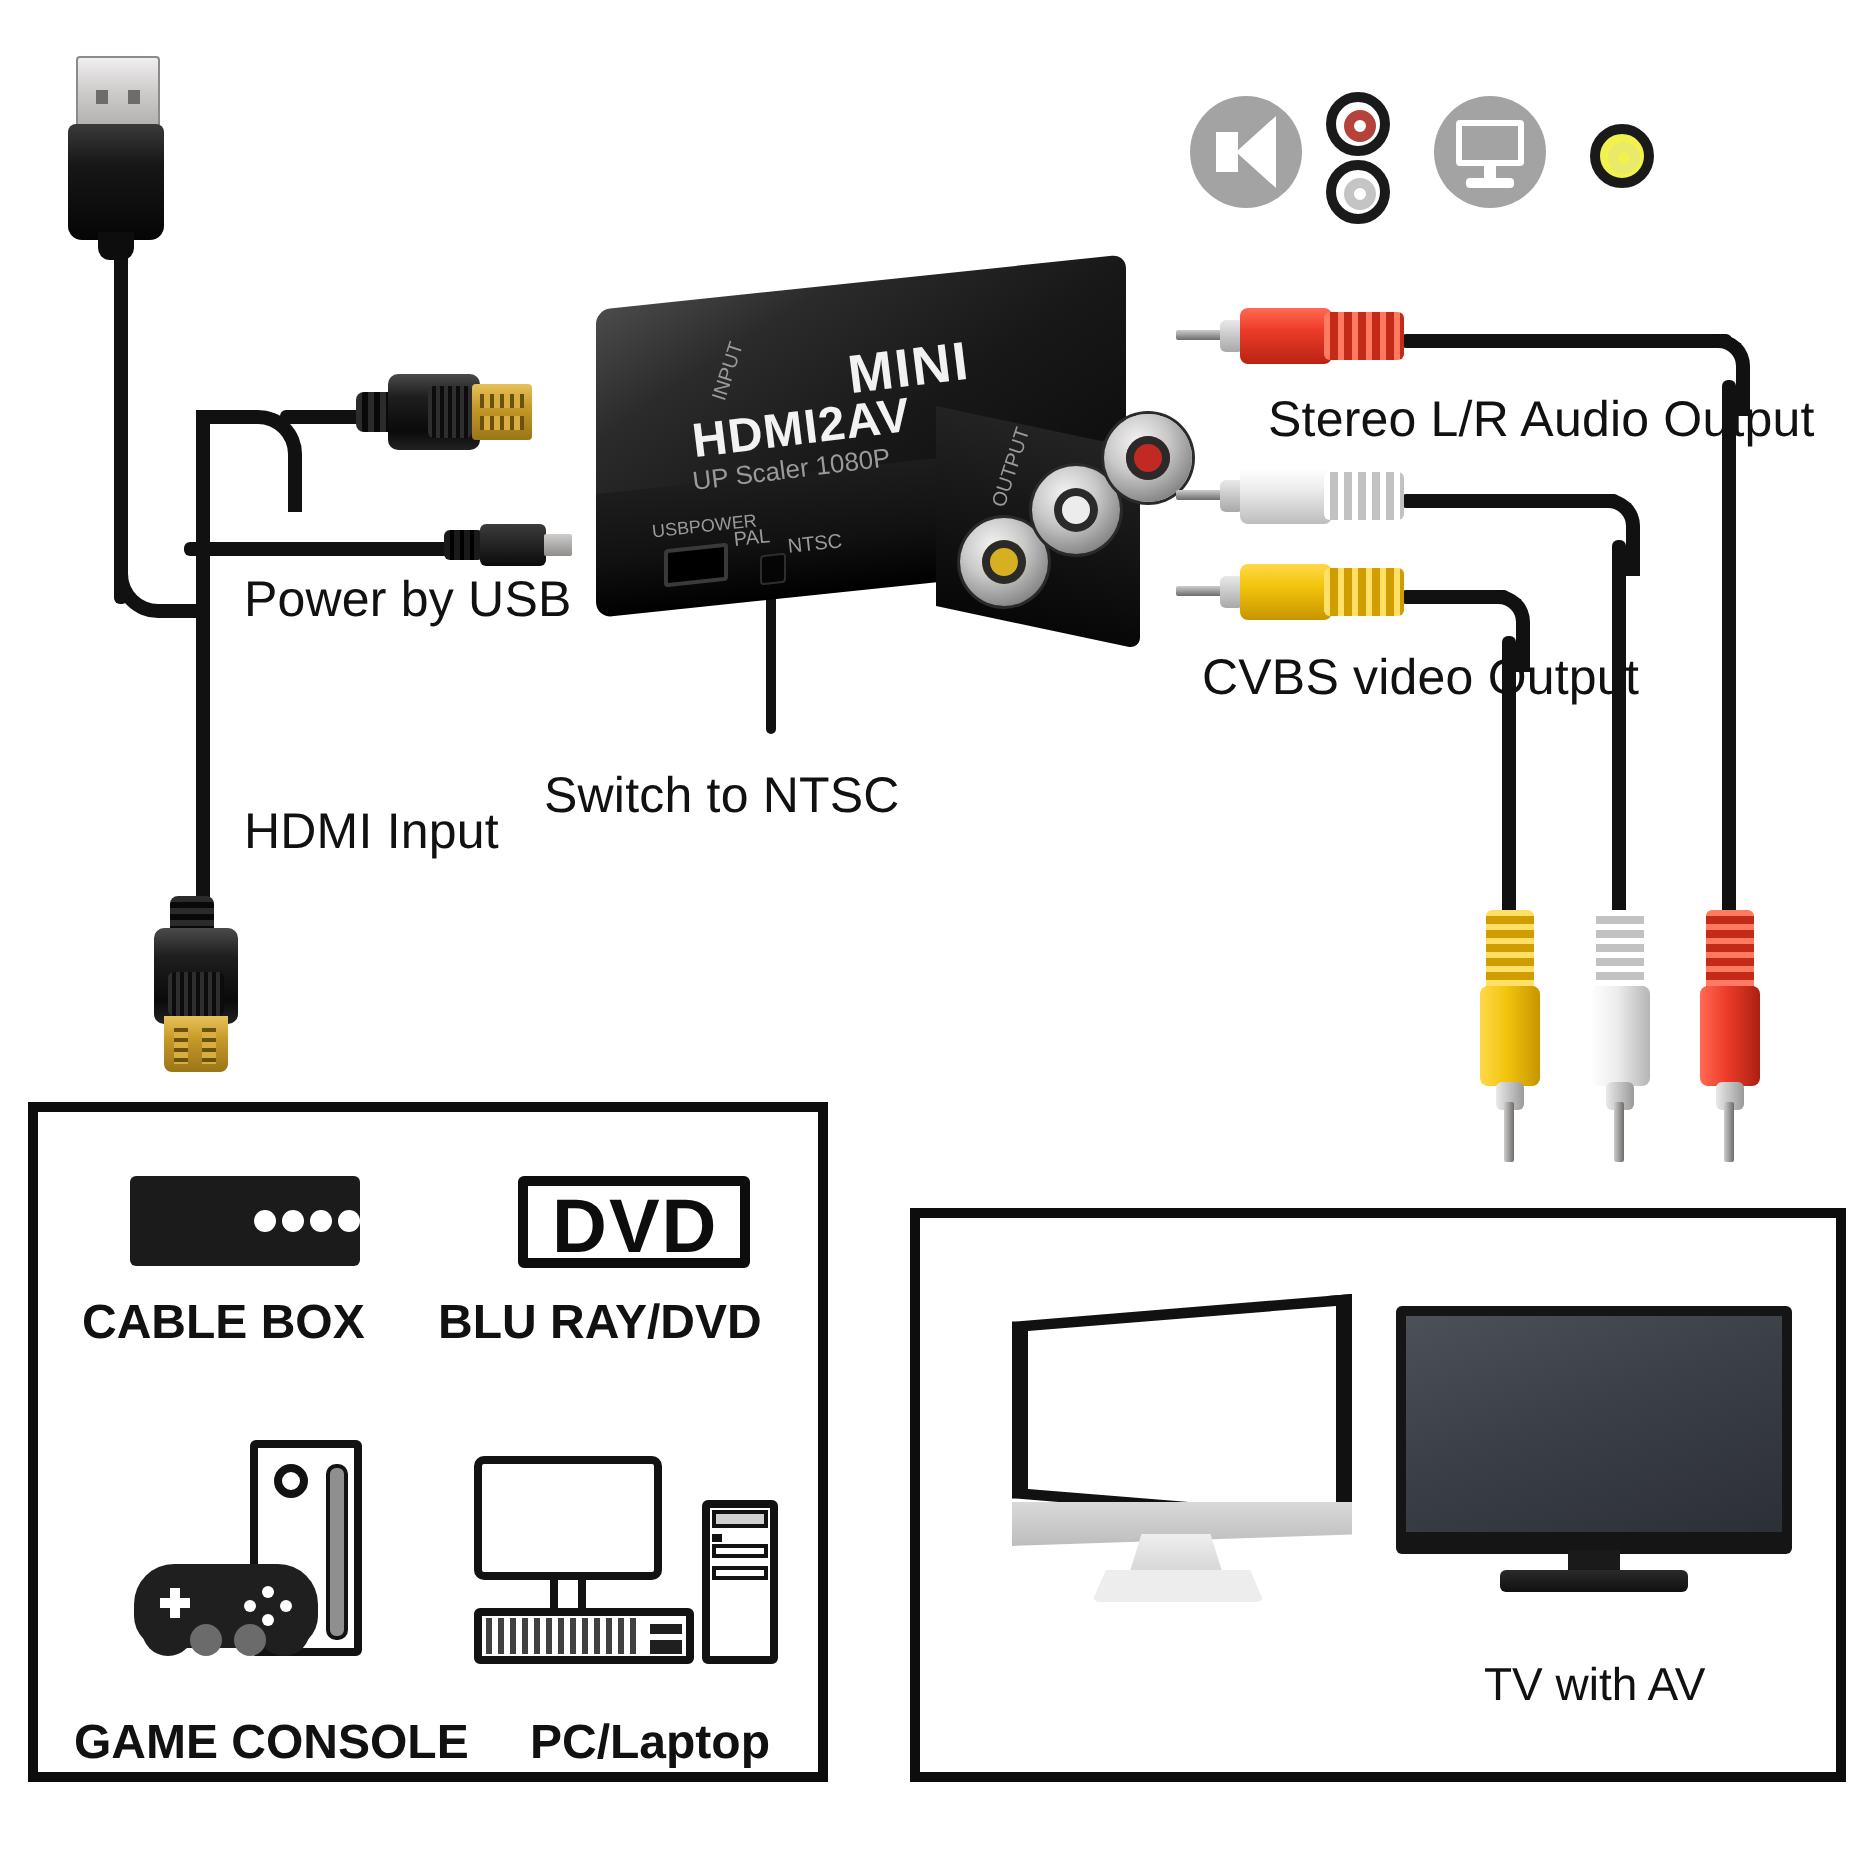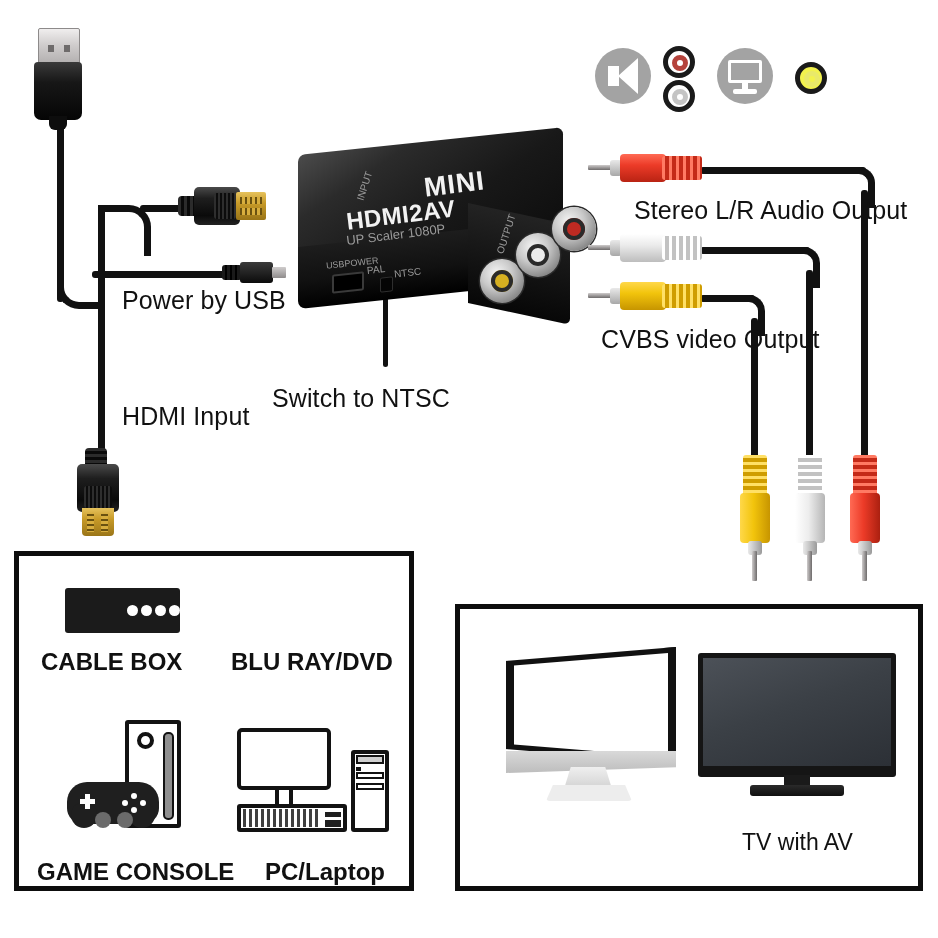--- a/index.html
+++ b/index.html
@@ -448,21 +448,24 @@
   <div class="devbox" style="left:14px; top:551px; width:400px; height:340px;">
 
     <div class="cablebox-shape" style="left:46px; top:32px; width:115px; height:45px;">
       <div class="cablebox-dot" style="left:62px; top:17px;"></div>
       <div class="cablebox-dot" style="left:76px; top:17px;"></div>
       <div class="cablebox-dot" style="left:90px; top:17px;"></div>
       <div class="cablebox-dot" style="left:104px; top:17px;"></div>
     </div>
     <div class="label lbl-box-lg" style="left:22px; top:94px;">CABLE BOX</div>
 
-    <div class="label lbl-box-lg" style="left:212px; top:94px;">BLU RAY/DVD</div>
+    <div class="dvd-shape" style="left:240px; top:32px; width:116px; height:46px;">
+      <div class="dvd-text" style="left:12px; top:2px;">DVD</div>
+    </div>
+    <div class="label lbl-box-lg" style="left:200px; top:94px;">BLU RAY/DVD</div>
 
     <div class="abs" style="left:48px; top:164px; width:160px; height:125px;">
 
       <div class="outline" style="left:58px; top:0px; width:56px; height:108px; border-radius:3px;"></div>
       <div class="abs" style="left:70px; top:12px; width:17px; height:17px; border:4px solid #121212; border-radius:50%; box-sizing:border-box;"></div>
       <div class="abs" style="left:96px; top:12px; width:11px; height:88px; background:#8f8f8f; border:2px solid #121212; box-sizing:border-box; border-radius:5px;"></div>
 
       <div class="abs" style="left:0px; top:62px; width:92px; height:42px; background:#1f1f1f; border-radius:20px 20px 16px 16px;"></div>
       <div class="abs" style="left:4px;  top:82px; width:26px; height:26px; background:#1f1f1f; border-radius:50%;"></div>
       <div class="abs" style="left:62px; top:82px; width:26px; height:26px; background:#1f1f1f; border-radius:50%;"></div>

